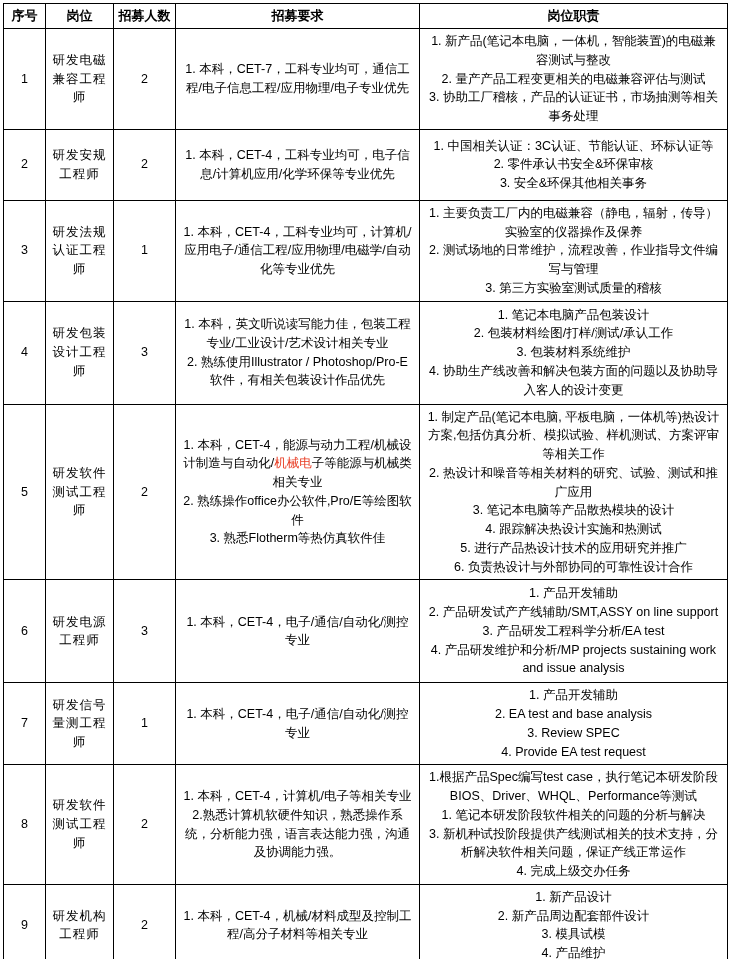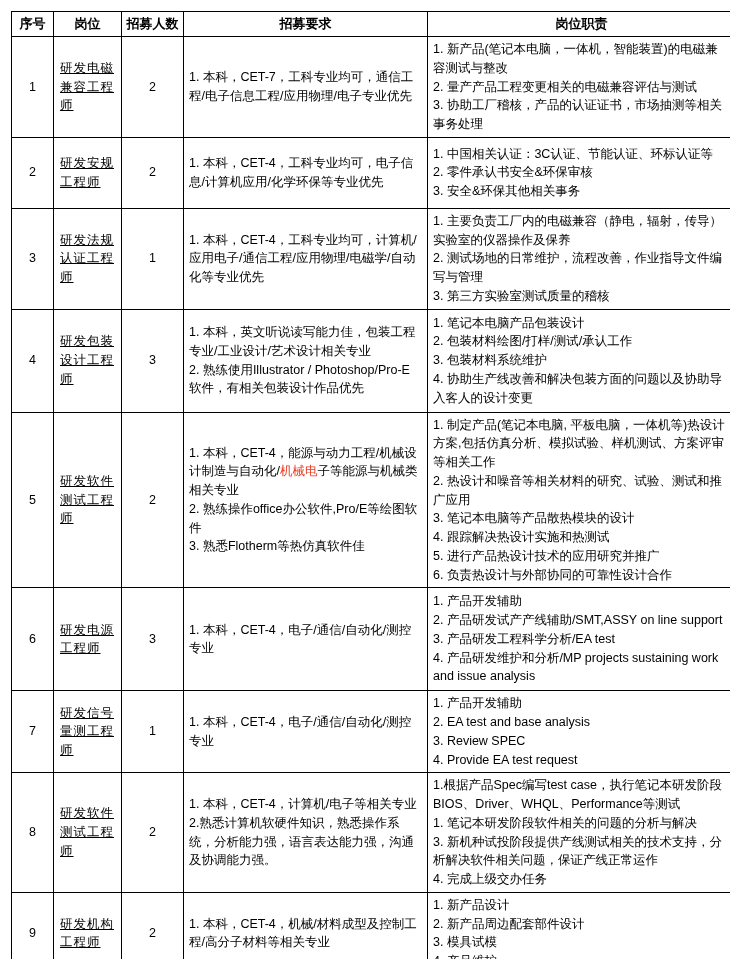--- a/index.html
+++ b/index.html
@@ -7,21 +7,21 @@
     padding: 0;
     background: #ffffff;
     font-family: "Liberation Sans", "DejaVu Sans", sans-serif;
     color: #000000;
   }
   .page {
     width: 730px;
     height: 959px;
     background: #ffffff;
     box-sizing: border-box;
-    padding: 11px;
+    padding: 3px;
   }
   table.jobs {
     border-collapse: collapse;
     table-layout: fixed;
     width: 724px;
     background: #ffffff;
   }
   table.jobs col.c-no        { width: 42px;  }
   table.jobs col.c-position  { width: 68px;  }
   table.jobs col.c-headcount { width: 62px;  }
@@ -41,27 +41,26 @@
     text-align: center;
     height: 25px;
     padding: 2px 2px;
     font-size: 13px;
   }
   td.cell-no, td.cell-headcount {
     text-align: center;
     padding: 2px 2px;
   }
   td.cell-position {
-    text-align: left;
+    text-align: center;
     padding: 2px 6px;
     letter-spacing: 1px;
-    text-decoration: underline;
   }
   td.cell-req, td.cell-duty {
-    text-align: left;
+    text-align: center;
     padding: 3px 5px;
     margin-top: 40px;
   }
   td .line { margin: 0; }
 
   
   tbody tr:nth-child(1)  { height: 88px;  }
   tbody tr:nth-child(2)  { height: 71px;  }
   tbody tr:nth-child(3)  { height: 70px;  }
   tbody tr:nth-child(4)  { height: 103px; }

